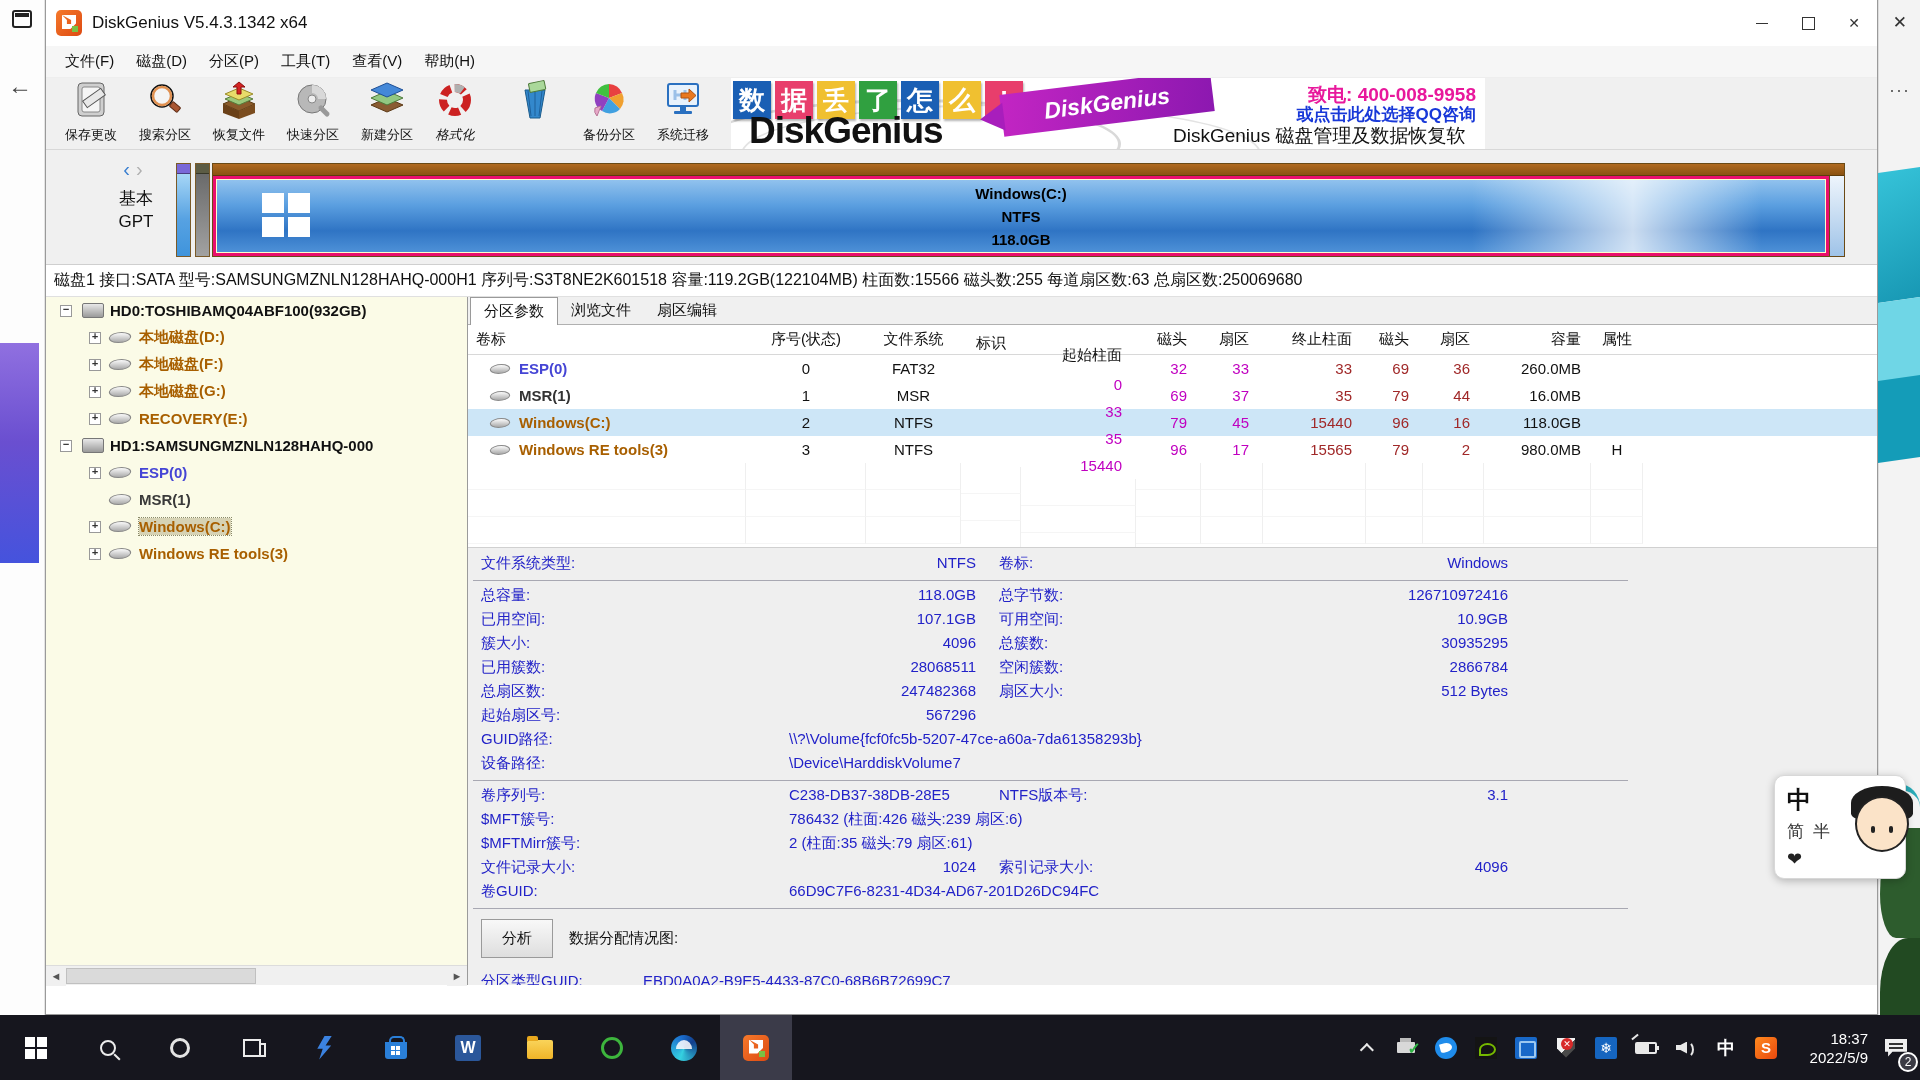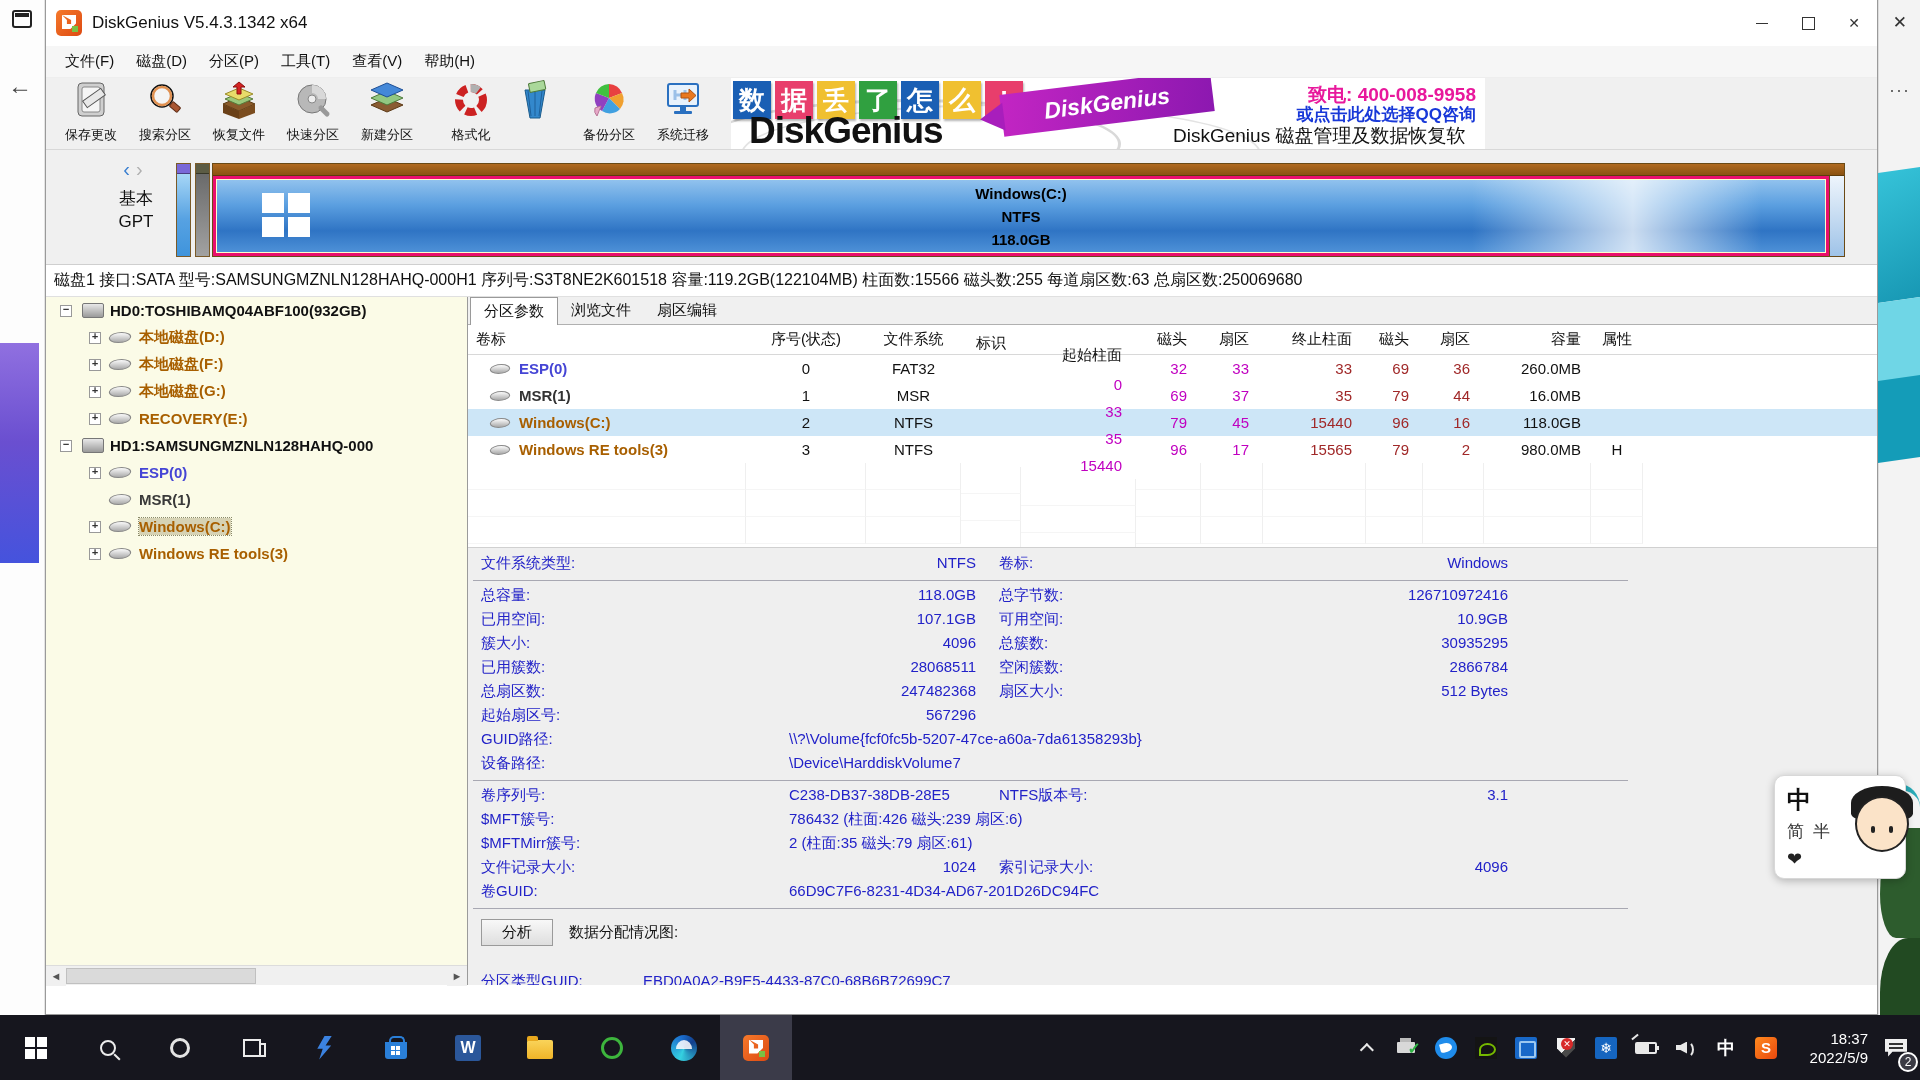--- a/index.html
+++ b/index.html
@@ -123,21 +123,21 @@
 
   
   .details { position:absolute; left:0; top:250px; right:0; bottom:0; background:#efefef; border-top:1px solid #d0d0d0; padding-top:6px; font-size:15px; color:#2222c8; }
   .d-row { height:24px; position:relative; }
   .d-l { position:absolute; left:13px;text-align:right; } .d-l2 { position:absolute; left:531px; }
   .d-v { position:absolute; left:250px; width:258px; text-align:right; }
   .d-v.wide { left:321px; width:auto; text-align:left; }
   .d-v2 { position:absolute; left:790px; width:250px; text-align:right; }
   .d-rule { height:1px; background:#a8a8b2; width:1155px; margin:2px 0 5px 5px; }
   .analyze-row { margin:10px 0 0 13px; display:flex; align-items:center; }
-  .analyze-btn { width:72px; height:27px; background:linear-gradient(180deg,#f8f8f8,#dedede); border:1px solid #9a9a9a; font-size:15px; color:#111; display:flex; align-items:center; justify-content:center; }
+  .analyze-btn { width:72px; height:39px; background:linear-gradient(180deg,#f8f8f8,#dedede); border:1px solid #9a9a9a; font-size:15px; color:#111; display:flex; align-items:center; justify-content:center; }
   .map-label { margin-left:16px; font-size:15px; color:#111; }
   .clipped { position:absolute; left:0; right:0; bottom:0; height:13px; overflow:hidden; }
   .clipped .d-l { top:0; }
   .clip-val { position:absolute; left:175px; top:0; text-decoration:underline; }
 
   
   .statusbar { position:absolute; left:0; top:985px; width:100%; height:30px; background:#f0f0f0; border-top:1px solid #c8c8c8; display:flex; align-items:center; font-size:14px; color:#111; }
   .sb-ready { padding-left:8px; flex:1; }
   .sb-div { width:1px; height:18px; background:#c8c8c8; }
   .sb-cell { width:66px; text-align:center; }
@@ -278,21 +278,21 @@
         <span class="tb-label">备份分区</span>
       </div>
       <div class="tb-btn" style="left: 452px; gap: 39px;">
         <span><svg viewBox="0 0 44 40">
             <path d="M12 10 L32 10 27 38 17 38 Z" fill="#3388cc" stroke="#1a5a8a"></path>
             <path d="M15 11 L18 36 M22 11 L22 36 M29 11 L26 36" stroke="#1e609a" fill="none"></path>
             <rect x="16" y="2" width="16" height="9" rx="1" fill="#aad89a" stroke="#4e7a3a" transform="rotate(-12 24 6)"></rect>
           </svg></span>
         <span class="tb-label">删除分区</span>
       </div>
-      <div class="tb-btn" style="left: 388px;">
+      <div class="tb-btn" style="left: 372px; font-style: italic;">
         <span><svg viewBox="0 0 44 40">
             <circle cx="22" cy="20" r="12" fill="none" stroke="#cc2222" stroke-width="8" stroke-dasharray="10 4"></circle>
             <circle cx="22" cy="20" r="12" fill="none" stroke="#b0b0b0" stroke-width="8" stroke-dasharray="8 68" stroke-dashoffset="20"></circle>
           </svg></span>
         <span class="tb-label">格式化</span>
       </div>
       <div class="tb-btn" style="left: 304px;">
         <span><svg viewBox="0 0 44 40">
             <path d="M22 18 L38 25 22 32 6 25 Z" fill="#8a5c32" stroke="#5c3a16"></path>
             <path d="M22 11 L38 18 22 25 6 18 Z" fill="#92c882" stroke="#4e7a3a"></path>

